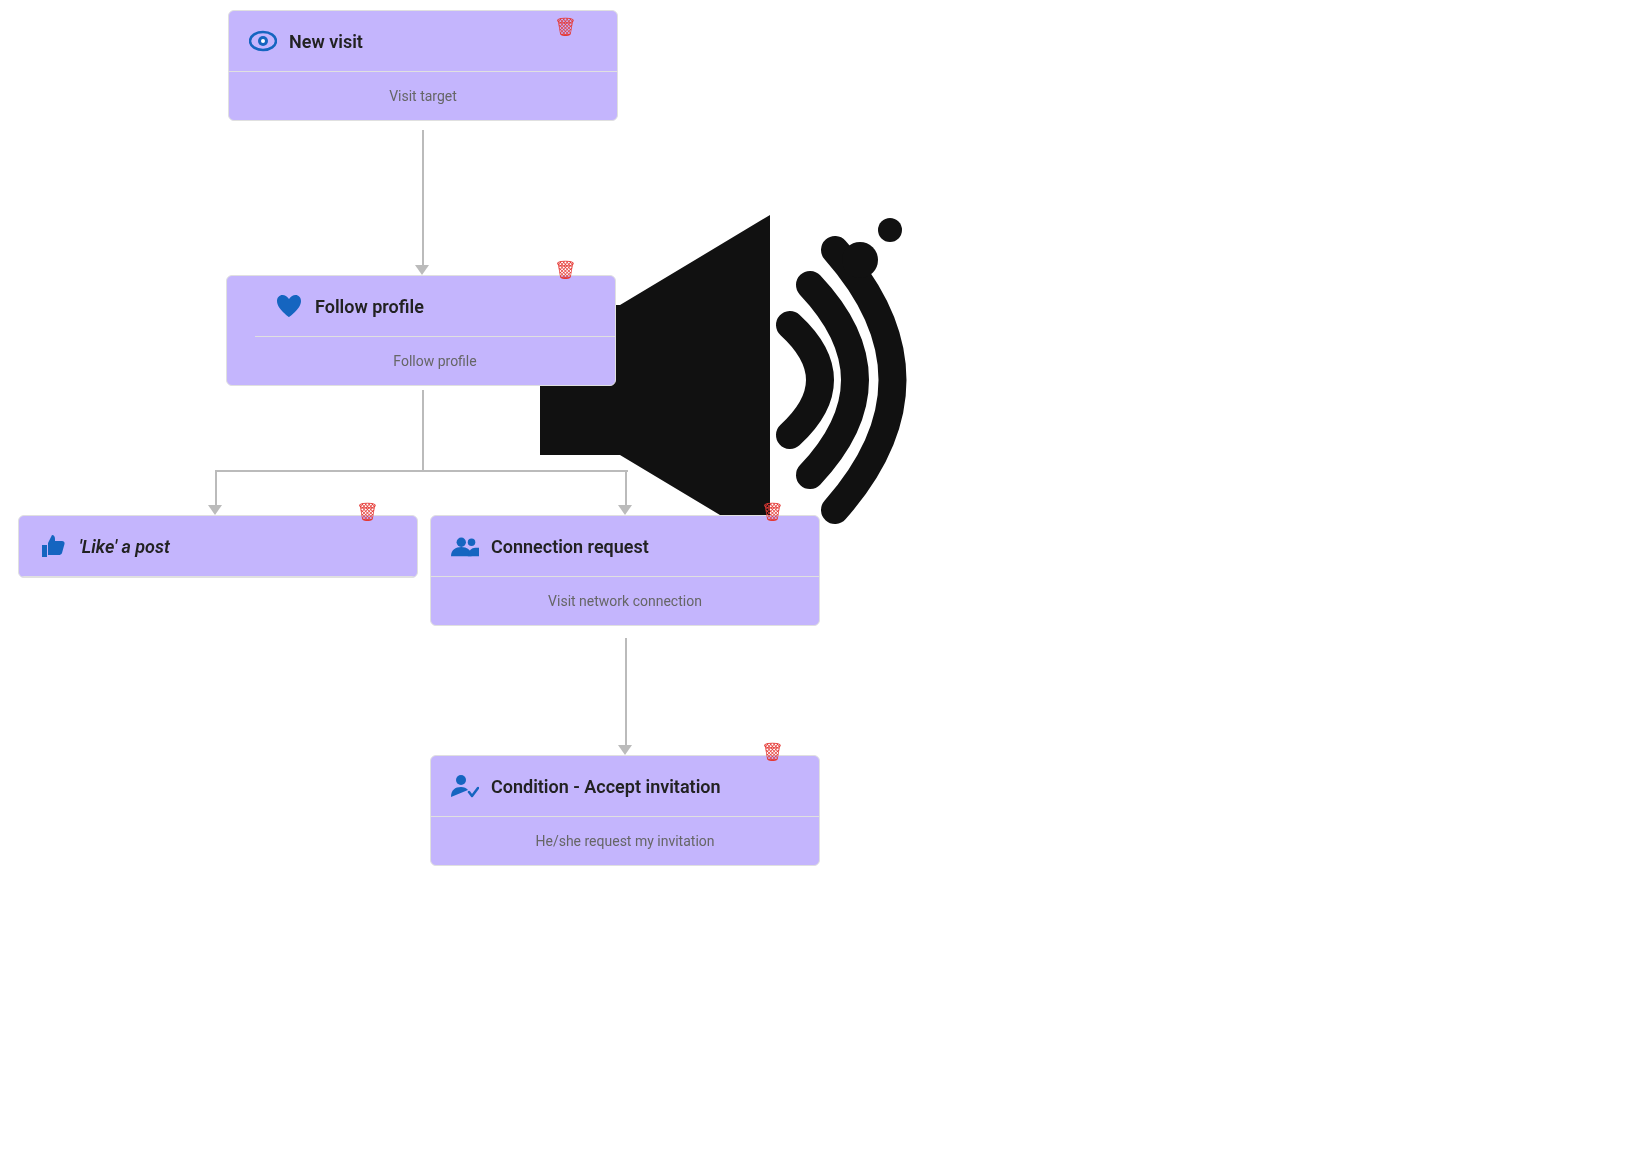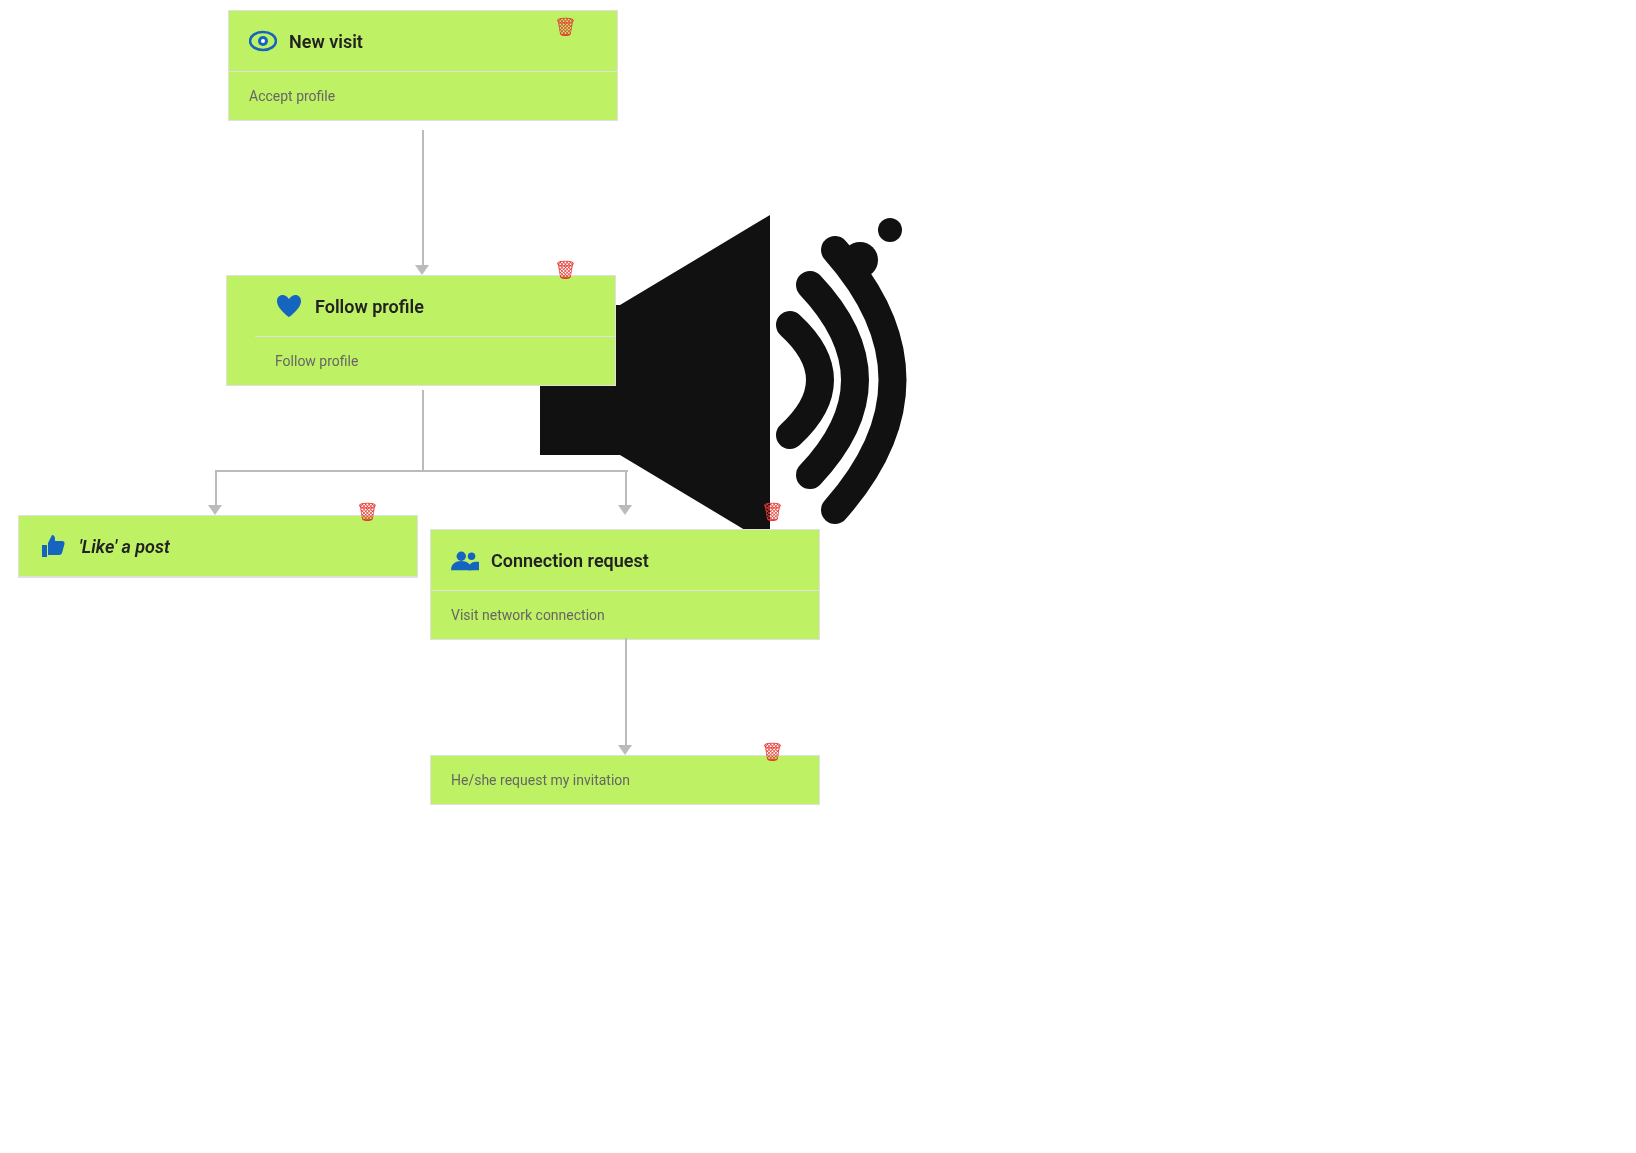--- a/index.html
+++ b/index.html
@@ -16,24 +16,25 @@
       position: absolute;
       top: 0;
       left: 0;
       width: 100%;
       height: 100%;
     }
 
     
     .card {
       position: absolute;
-      background: #bef264;
+      background: #c4b5fd;
       border: 1px solid #e0e0e0;
-      border-radius: 0;
+      border-radius: 6px;
       overflow: hidden;
+      text-align: center;
     }
 
     .card-header {
       display: flex;
       align-items: center;
       gap: 12px;
       padding: 16px 20px;
       border-bottom: 1px solid #e0e0e0;
     }
 
@@ -121,21 +122,21 @@
 
       <div class="card-icon">
         <svg width="28" height="22" viewBox="0 0 28 22" fill="#1565C0" xmlns="http://www.w3.org/2000/svg">
           <ellipse cx="14" cy="11" rx="13" ry="9" stroke="#1565C0" stroke-width="2.5" fill="none"></ellipse>
           <circle cx="14" cy="11" r="5" fill="#1565C0"></circle>
           <circle cx="14" cy="11" r="2" fill="white"></circle>
         </svg>
       </div>
       <span class="card-header-title">New visit</span>
     </div>
-    <div class="card-body">Accept profile</div>
+    <div class="card-body">Visit target</div>
   </div>
   <button class="trash-btn" style="left: 550px; top: 12px;">🗑</button>
 
   <div class="connector-vertical" style="left: 422px; top: 130px; height: 140px;"></div>
   <div class="arrow-down" style="left: 415px; top: 265px;"></div>
 
   <div class="card" style="left: 226px; top: 275px; width: 390px; padding-left: 28px;">
     <div class="card-header">
 
       <div class="card-icon">
@@ -166,38 +167,49 @@
         <svg width="26" height="26" viewBox="0 0 26 26" fill="#1565C0" xmlns="http://www.w3.org/2000/svg">
           <path d="M2 12 L2 24 L7 24 L7 12 Z"></path>
           <path d="M8 10 L12 2 C13 2 15 2.5 15 6 L15 8 L22 8 C23.5 8 25 9 24.5 11 L22 20 C21.5 21.5 20 22 18.5 22 L8 22 Z"></path>
         </svg>
       </div>
       <span class="card-header-title">'Like' a post</span>
     </div>
   </div>
   <button class="trash-btn" style="left: 352px; top: 497px;">🗑</button>
 
-  <div class="card" style="left: 430px; top: 515px; width: 390px; margin-top: 14px;">
+  <div class="card" style="left: 430px; top: 515px; width: 390px;">
     <div class="card-header">
 
       <div class="card-icon">
         <svg width="30" height="22" viewBox="0 0 30 22" fill="#1565C0" xmlns="http://www.w3.org/2000/svg">
           <circle cx="11" cy="7" r="5"></circle>
           <path d="M0 22 C0 15 5 12 11 12 C17 12 22 15 22 22 Z"></path>
           <circle cx="22" cy="7" r="4"></circle>
           <path d="M18 22 C19 16 22 13 26 13 L30 13 C30 13 30 22 30 22 Z"></path>
         </svg>
       </div>
       <span class="card-header-title">Connection request</span>
     </div>
     <div class="card-body">Visit network connection</div>
   </div>
   <button class="trash-btn" style="left: 757px; top: 497px;">🗑</button>
 
   <div class="connector-vertical" style="left: 625px; top: 638px; height: 112px;"></div>
   <div class="arrow-down" style="left: 618px; top: 745px;"></div>
 
   <div class="card" style="left: 430px; top: 755px; width: 390px;">
+    <div class="card-header">
+
+      <div class="card-icon">
+        <svg width="28" height="26" viewBox="0 0 28 26" fill="#1565C0" xmlns="http://www.w3.org/2000/svg">
+          <circle cx="10" cy="7" r="5"></circle>
+          <path d="M0 24 C0 17 4 14 10 14 C13 14 15.5 15 17 17"></path>
+          <polyline points="18,19 21,23 27,15" stroke="#1565C0" stroke-width="2.5" fill="none" stroke-linecap="round" stroke-linejoin="round"></polyline>
+        </svg>
+      </div>
+      <span class="card-header-title">Condition - Accept invitation</span>
+    </div>
     <div class="card-body">He/she request my invitation</div>
   </div>
   <button class="trash-btn" style="left: 757px; top: 737px;">🗑</button>
 
 </div>
 
 </body></html>

